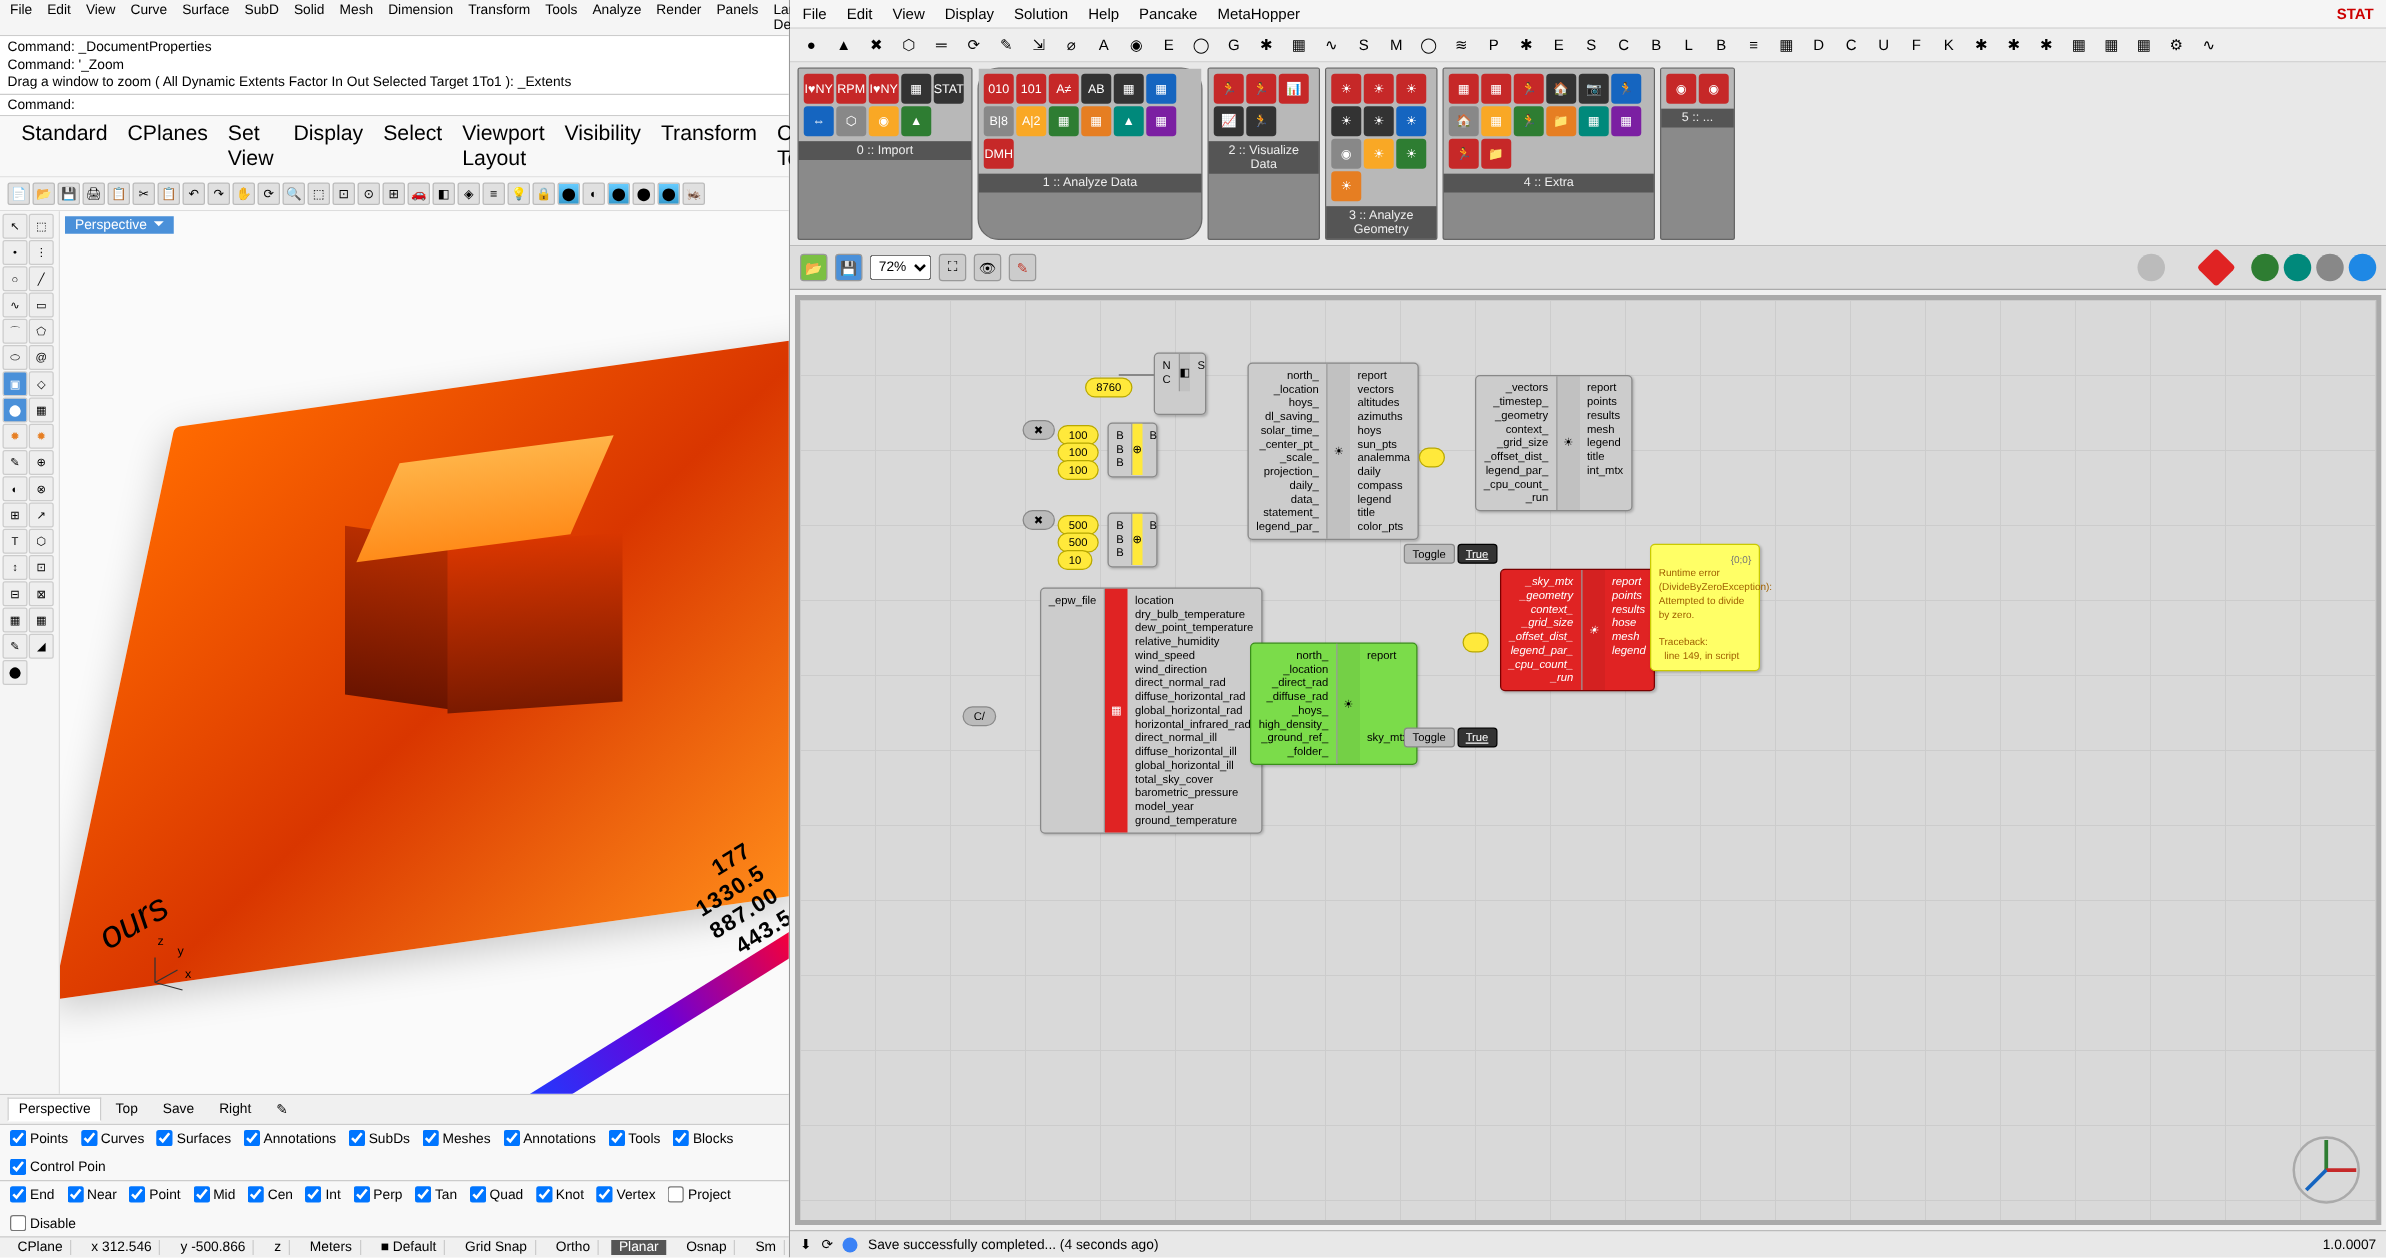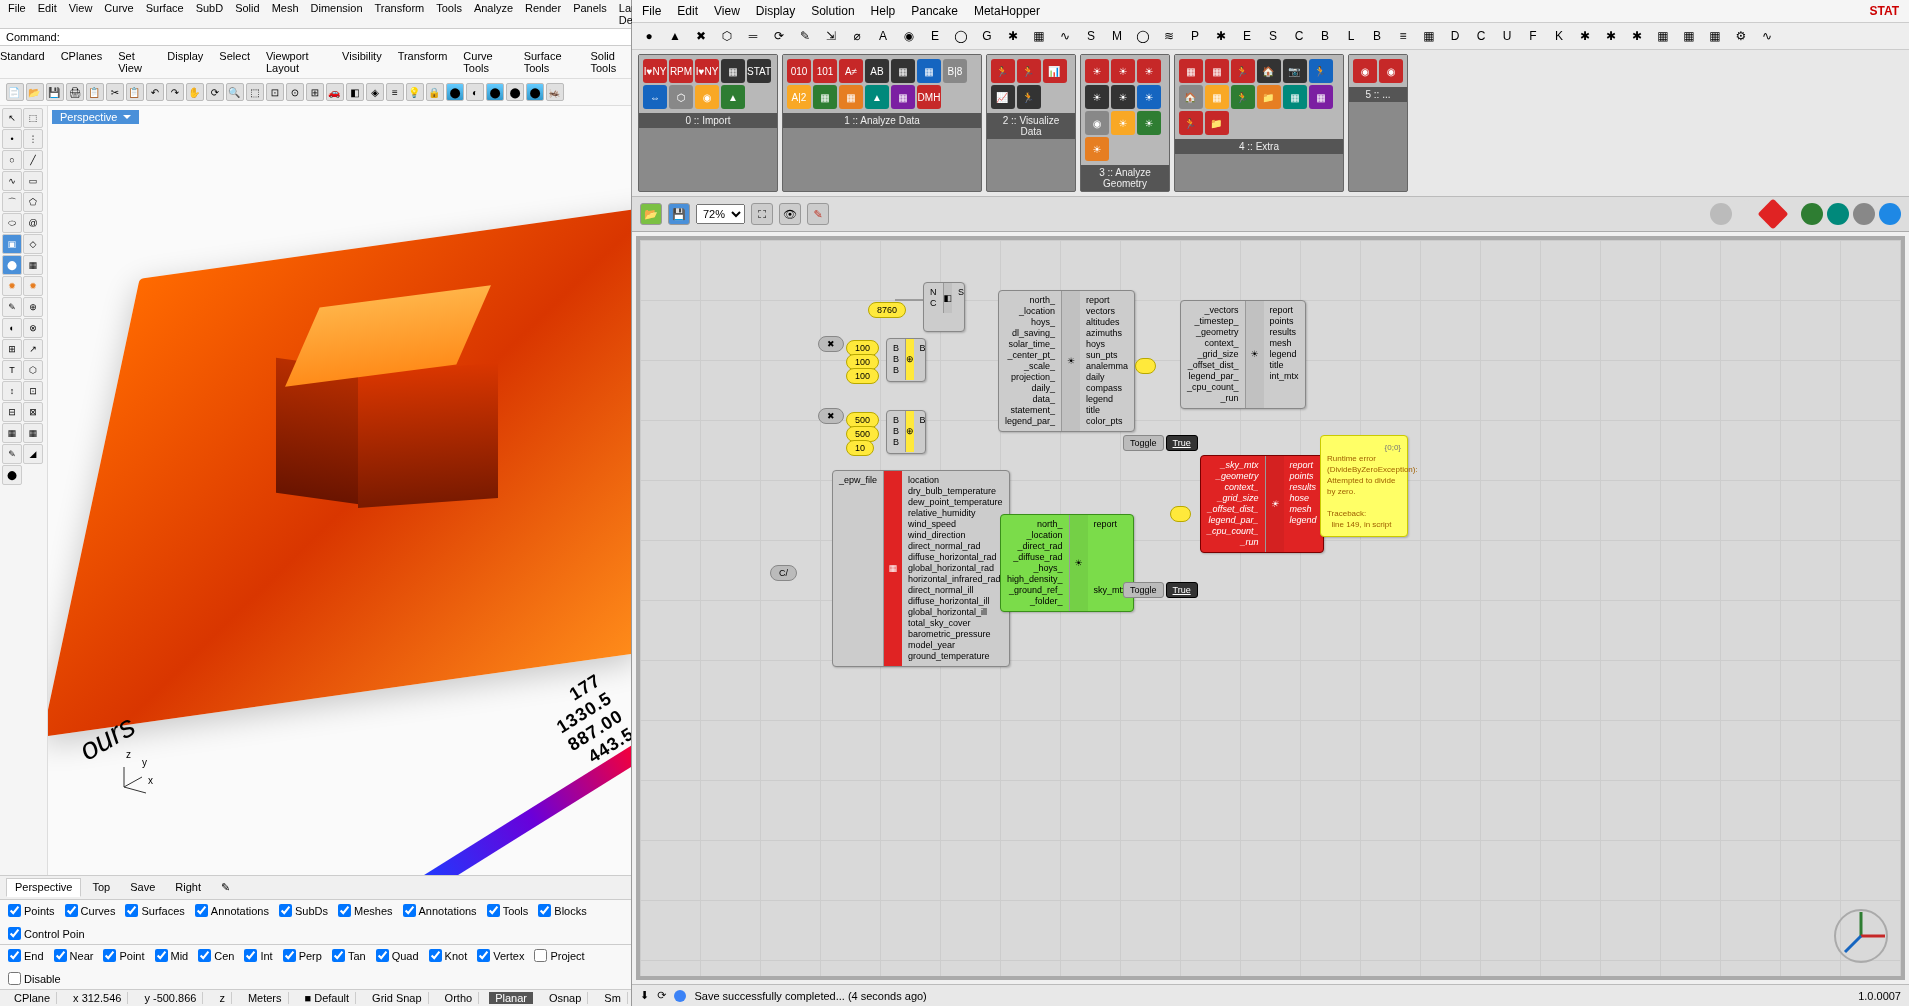--- a/index.html
+++ b/index.html
@@ -7,21 +7,21 @@
 .left-pane { width: 632px; height: 100%; display: flex; flex-direction: column; border-right: 1px solid #999; }
 .right-pane { flex: 1; height: 100%; display: flex; flex-direction: column; background: #f0f0f0; }
 
 
 .rhino-menu { display: flex; gap: 12px; padding: 2px 8px; font-size: 11px; background: #f5f5f5; border-bottom: 1px solid #ccc; }
 .rhino-menu span { cursor: pointer; }
 .cmd-area { font-size: 11px; padding: 2px 6px; line-height: 14px; background: #fff; border-bottom: 1px solid #ccc; }
 .cmd-area div { white-space: nowrap; overflow: hidden; }
 .cmd-input { display: flex; align-items: flex-end; gap: 4px; font-size: 11px; padding: 2px 6px; background: #fff; border-bottom: 1px solid #ccc; }
 .cmd-input input { border: none; outline: none; flex: 1; font-size: 11px; }
-.toolbar-tabs { display: flex; gap: 16px; padding: 4px 0; font-size: 11px; background: #f8f8f8; border-bottom: 1px solid #ddd; }
+.toolbar-tabs { display: flex; gap: 16px; padding: 4px 17px; font-size: 17px; background: #f8f8f8; border-bottom: 1px solid #ddd; }
 .toolbar-row { display: flex; gap: 2px; padding: 4px 6px; background: #f8f8f8; border-bottom: 1px solid #ddd; }
 .tb-icon { width: 18px; height: 18px; background: #e0e0e0; border: 1px solid #bbb; border-radius: 2px; display: inline-flex; align-items: center; justify-content: center; font-size: 10px; }
 .tb-icon.blue { background: linear-gradient(#6cf,#39c); }
 .viewport-wrap { flex: 1; position: relative; display: flex; }
 .side-tool-col { width: 48px; background: #f5f5f5; border-right: 1px solid #ddd; display: flex; flex-direction: column; gap: 1px; padding: 2px; }
 .side-tool-col .srow { display: flex; gap: 1px; }
 .side-tool-col .sicon { width: 20px; height: 20px; background: #eee; border: 1px solid #ccc; border-radius: 2px; font-size: 9px; display: flex; align-items: center; justify-content: center; }
 .viewport { flex: 1; position: relative; background: #fafafa; overflow: hidden; }
 .vp-label { position: absolute; top: 4px; left: 4px; background: #4a90d9; color: #fff; padding: 1px 8px; font-size: 11px; }
 .vp-label::after { content: ""; display: inline-block; margin-left: 6px; border: 4px solid transparent; border-top-color: #fff; transform: translateY(2px); }
@@ -106,20 +106,25 @@
     <span>Dimension</span>
     <span>Transform</span>
     <span>Tools</span>
     <span>Analyze</span>
     <span>Render</span>
     <span>Panels</span>
     <span>Lands Design</span>
     <span>Help</span>
   </div>
 
+  <div class="cmd-area">
+    <div>Command: _DocumentProperties</div>
+    <div>Command: '_Zoom</div>
+    <div>Drag a window to zoom ( All  Dynamic  Extents  Factor  In  Out  Selected  Target  1To1 ): _Extents</div>
+  </div>
   <div class="cmd-input">
     <span>Command:</span>
     <input type="text" style="">
   </div>
 
   <div class="toolbar-tabs">
     <span>Standard</span>
     <span>CPlanes</span>
     <span>Set View</span>
     <span>Display</span>
@@ -452,21 +457,21 @@
           <span class="ri" style="background: rgb(198, 40, 40); color: rgb(255, 255, 255);">I♥NY</span>
           <span class="ri" style="background: rgb(51, 51, 51); color: rgb(255, 255, 255);">▦</span>
           <span class="ri" style="background: rgb(51, 51, 51); color: rgb(255, 255, 255);">STAT</span>
           <span class="ri" style="background: rgb(21, 101, 192); color: rgb(255, 255, 255);">⇔</span>
           <span class="ri" style="background: rgb(136, 136, 136); color: rgb(255, 255, 255);">⬡</span>
           <span class="ri" style="background: rgb(249, 168, 37); color: rgb(255, 255, 255);">◉</span>
           <span class="ri" style="background: rgb(46, 125, 50); color: rgb(255, 255, 255);">▲</span>
         </div>
         <div class="ribbon-title">0 :: Import</div>
       </div>
-      <div class="ribbon-group" style="width: 200px;">
+      <div class="ribbon-group" style="width: 180px; border-radius: 17px;">
         <div class="ribbon-body">
           <span class="ri" style="background: rgb(198, 40, 40); color: rgb(255, 255, 255);">010</span>
           <span class="ri" style="background: rgb(198, 40, 40); color: rgb(255, 255, 255);">101</span>
           <span class="ri" style="background: rgb(198, 40, 40); color: rgb(255, 255, 255);">A≠</span>
           <span class="ri" style="background: rgb(51, 51, 51); color: rgb(255, 255, 255);">AB</span>
           <span class="ri" style="background: rgb(51, 51, 51); color: rgb(255, 255, 255);">▦</span>
           <span class="ri" style="background: rgb(21, 101, 192); color: rgb(255, 255, 255);">▦</span>
           <span class="ri" style="background: rgb(136, 136, 136); color: rgb(255, 255, 255);">B|8</span>
           <span class="ri" style="background: rgb(249, 168, 37); color: rgb(255, 255, 255);">A|2</span>
           <span class="ri" style="background: rgb(46, 125, 50); color: rgb(255, 255, 255);">▦</span>

